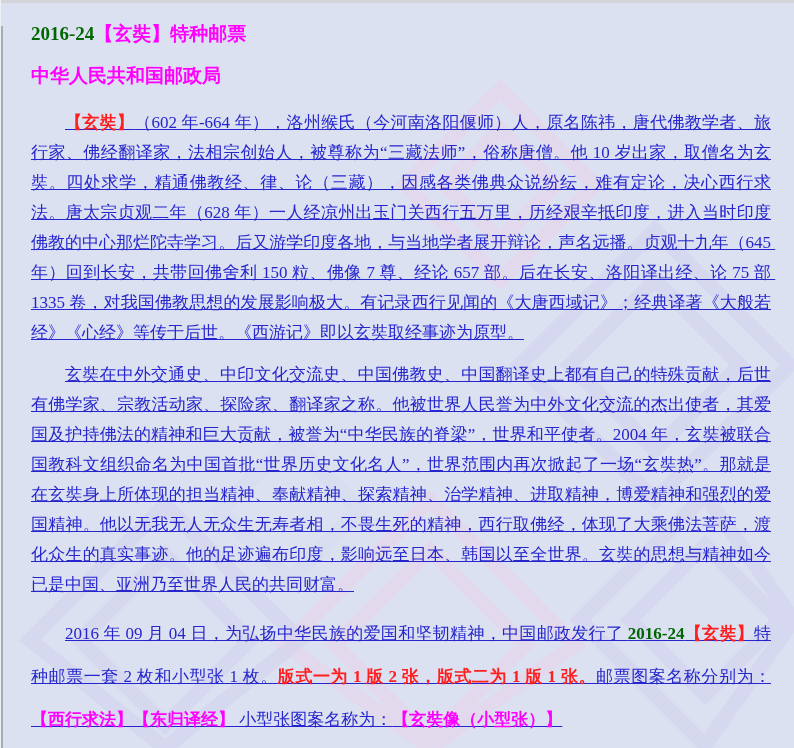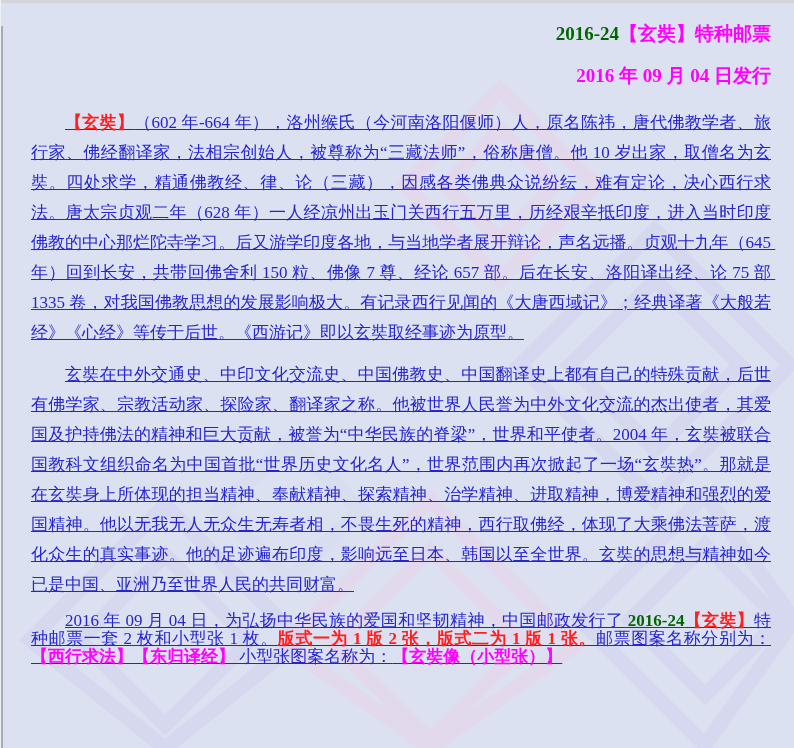--- a/index.html
+++ b/index.html
@@ -15,28 +15,28 @@
     background:var(--bg);
     font-family:"Liberation Serif","DejaVu Serif",serif;
   }
   .page{position:relative;width:794px;height:748px;}
   .watermark{position:absolute;top:0;left:0;z-index:0;pointer-events:none;}
   .edge-top{position:absolute;top:0;left:0;width:794px;height:3px;background:#d2d4d9;z-index:4;}
   .edge-left-hl{position:absolute;top:0;left:0;width:1px;height:748px;background:#eef0f5;z-index:4;}
   .edge-left-line{position:absolute;top:26px;left:1px;width:2px;height:722px;background:#a6abb8;z-index:4;}
   .content{position:relative;z-index:1;padding:24px 23px 0 31px;}
   .title-line{
-    text-align:right;font-size:19px;font-weight:bold;
+    text-align:left;font-size:19px;font-weight:bold;
     line-height:20px;margin:0 0 22px 0;
   }
   .body-p{
     font-size:17px;line-height:30px;margin:0 0 12px 0;
     text-align:justify;text-indent:2em;color:var(--blue);text-decoration:underline;
   }
-  .body-p.last{line-height:18px;margin-bottom:0;}
+  .body-p.last{line-height:43px;margin-bottom:0;}
   .seg{white-space:pre-wrap;}
   .blue{color:var(--blue);font-weight:normal;}
   .red-bold{color:var(--red);font-weight:bold;}
   .magenta-bold{color:var(--magenta);font-weight:bold;}
   .green-bold{color:var(--green);font-weight:bold;}
 </style>
 </head>
 <body>
 
 <div class="page">
@@ -58,19 +58,19 @@
       <path d="M290 440 L360 510 L290 580 L220 510 Z" opacity="0.5"></path>
     </g>
   </svg>
 
   <div class="edge-top"></div>
   <div class="edge-left-hl"></div>
   <div class="edge-left-line"></div>
 
   <div class="content">
     <div class="title-line"><span class="seg green-bold">2016-24</span><span class="seg magenta-bold">【玄奘】特种邮票</span></div>
-    <div class="title-line"><span class="seg magenta-bold">2016 年 09 月 04 日发行</span></div>
+    <div class="title-line"><span class="seg magenta-bold">中华人民共和国邮政局</span></div>
 
     <p class="body-p"><span class="seg red-bold">【玄奘】</span><span class="seg blue">（602 年-664 年），洛州缑氏（今河南洛阳偃师）人，原名陈祎，唐代佛教学者、旅行家、佛经翻译家，法相宗创始人，被尊称为“三藏法师”，俗称唐僧。他 10 岁出家，取僧名为玄奘。四处求学，精通佛教经、律、论（三藏），因感各类佛典众说纷纭，难有定论，决心西行求法。唐太宗贞观二年（628 年）一人经凉州出玉门关西行五万里，历经艰辛抵印度，进入当时印度佛教的中心那烂陀寺学习。后又游学印度各地，与当地学者展开辩论，声名远播。贞观十九年（645 年）回到长安，共带回佛舍利 150 粒、佛像 7 尊、经论 657 部。后在长安、洛阳译出经、论 75 部 1335 卷，对我国佛教思想的发展影响极大。有记录西行见闻的《大唐西域记》；经典译著《大般若经》《心经》等传于后世。《西游记》即以玄奘取经事迹为原型。</span></p>
     <p class="body-p"><span class="seg blue">玄奘在中外交通史、中印文化交流史、中国佛教史、中国翻译史上都有自己的特殊贡献，后世有佛学家、宗教活动家、探险家、翻译家之称。他被世界人民誉为中外文化交流的杰出使者，其爱国及护持佛法的精神和巨大贡献，被誉为“中华民族的脊梁”，世界和平使者。2004 年，玄奘被联合国教科文组织命名为中国首批“世界历史文化名人”，世界范围内再次掀起了一场“玄奘热”。那就是在玄奘身上所体现的担当精神、奉献精神、探索精神、治学精神、进取精神，博爱精神和强烈的爱国精神。他以无我无人无众生无寿者相，不畏生死的精神，西行取佛经，体现了大乘佛法菩萨，渡化众生的真实事迹。他的足迹遍布印度，影响远至日本、韩国以至全世界。玄奘的思想与精神如今已是中国、亚洲乃至世界人民的共同财富。</span></p>
     <p class="body-p last"><span class="seg blue">2016 年 09 月 04 日，为弘扬中华民族的爱国和坚韧精神，中国邮政发行了 </span><span class="seg green-bold">2016-24</span><span class="seg red-bold">【玄奘】</span><span class="seg blue">特种邮票一套 2 枚和小型张 1 枚。</span><span class="seg red-bold">版式一为 1 版 2 张，版式二为 1 版 1 张。</span><span class="seg blue">邮票图案名称分别为：</span><span class="seg magenta-bold">【西行求法】【东归译经】</span><span class="seg blue"> 小型张图案名称为：</span><span class="seg magenta-bold">【玄奘像（小型张）】</span></p>
   </div>
 </div>
 
 </body></html>

